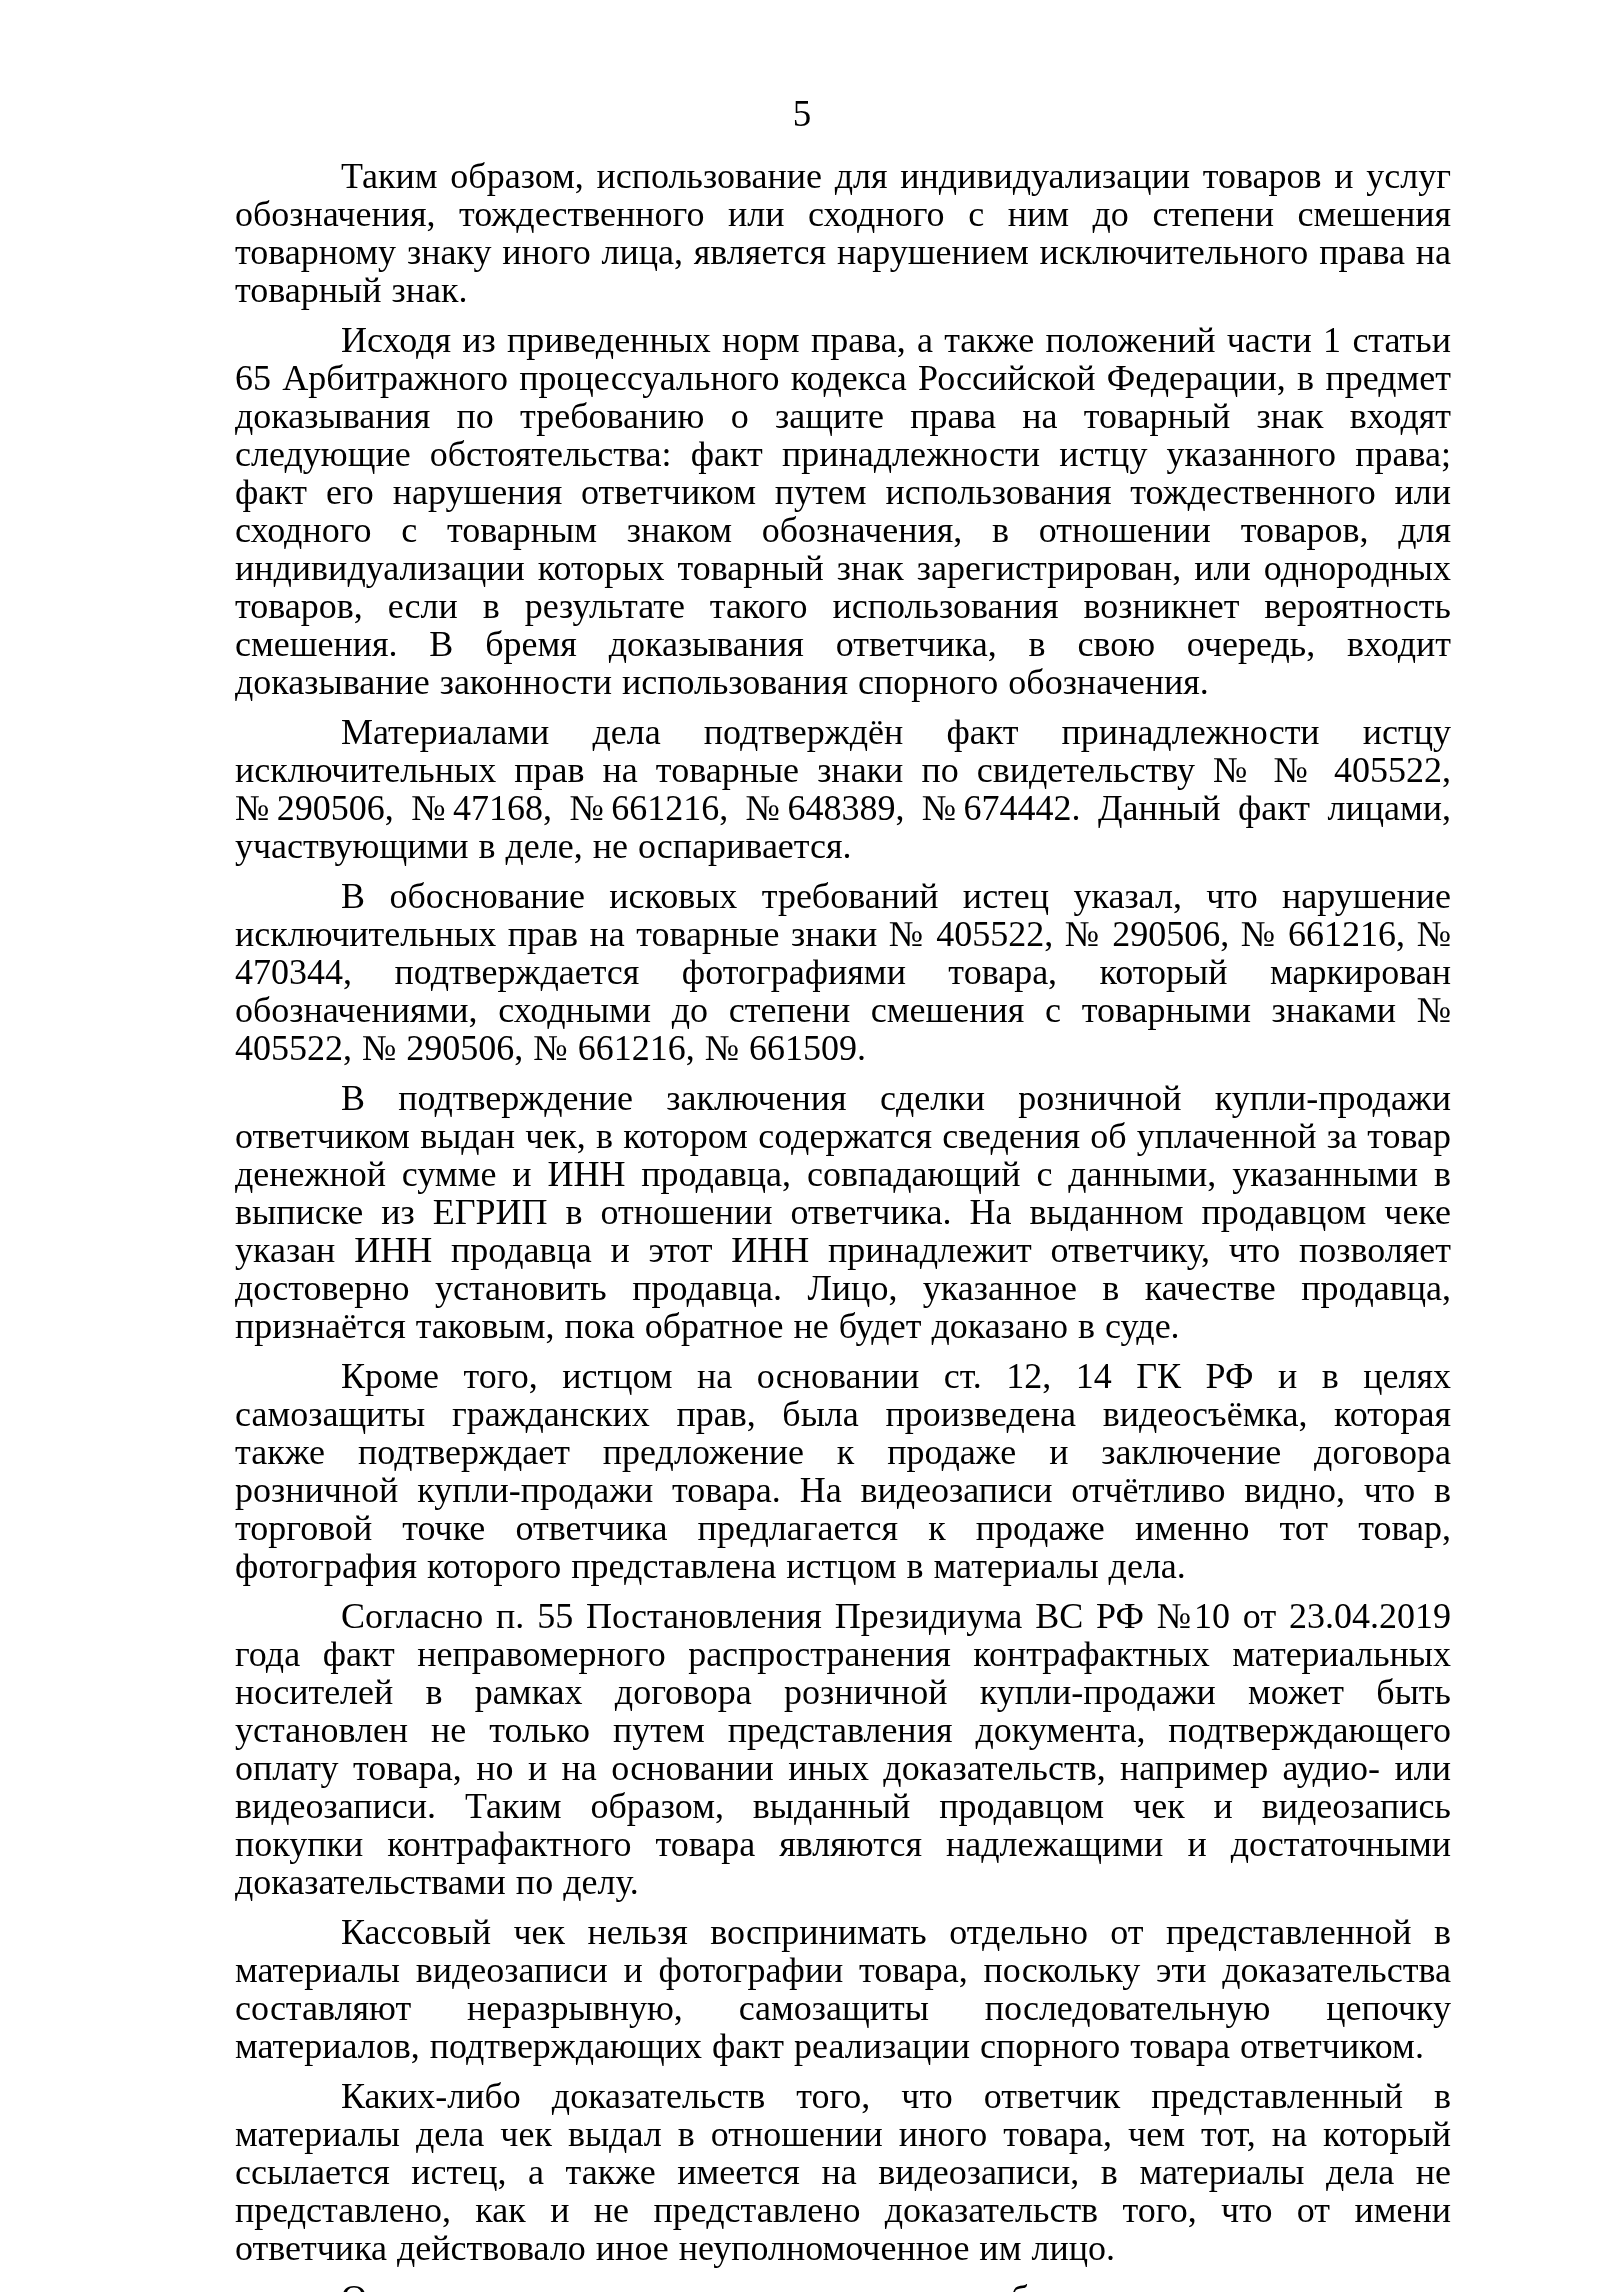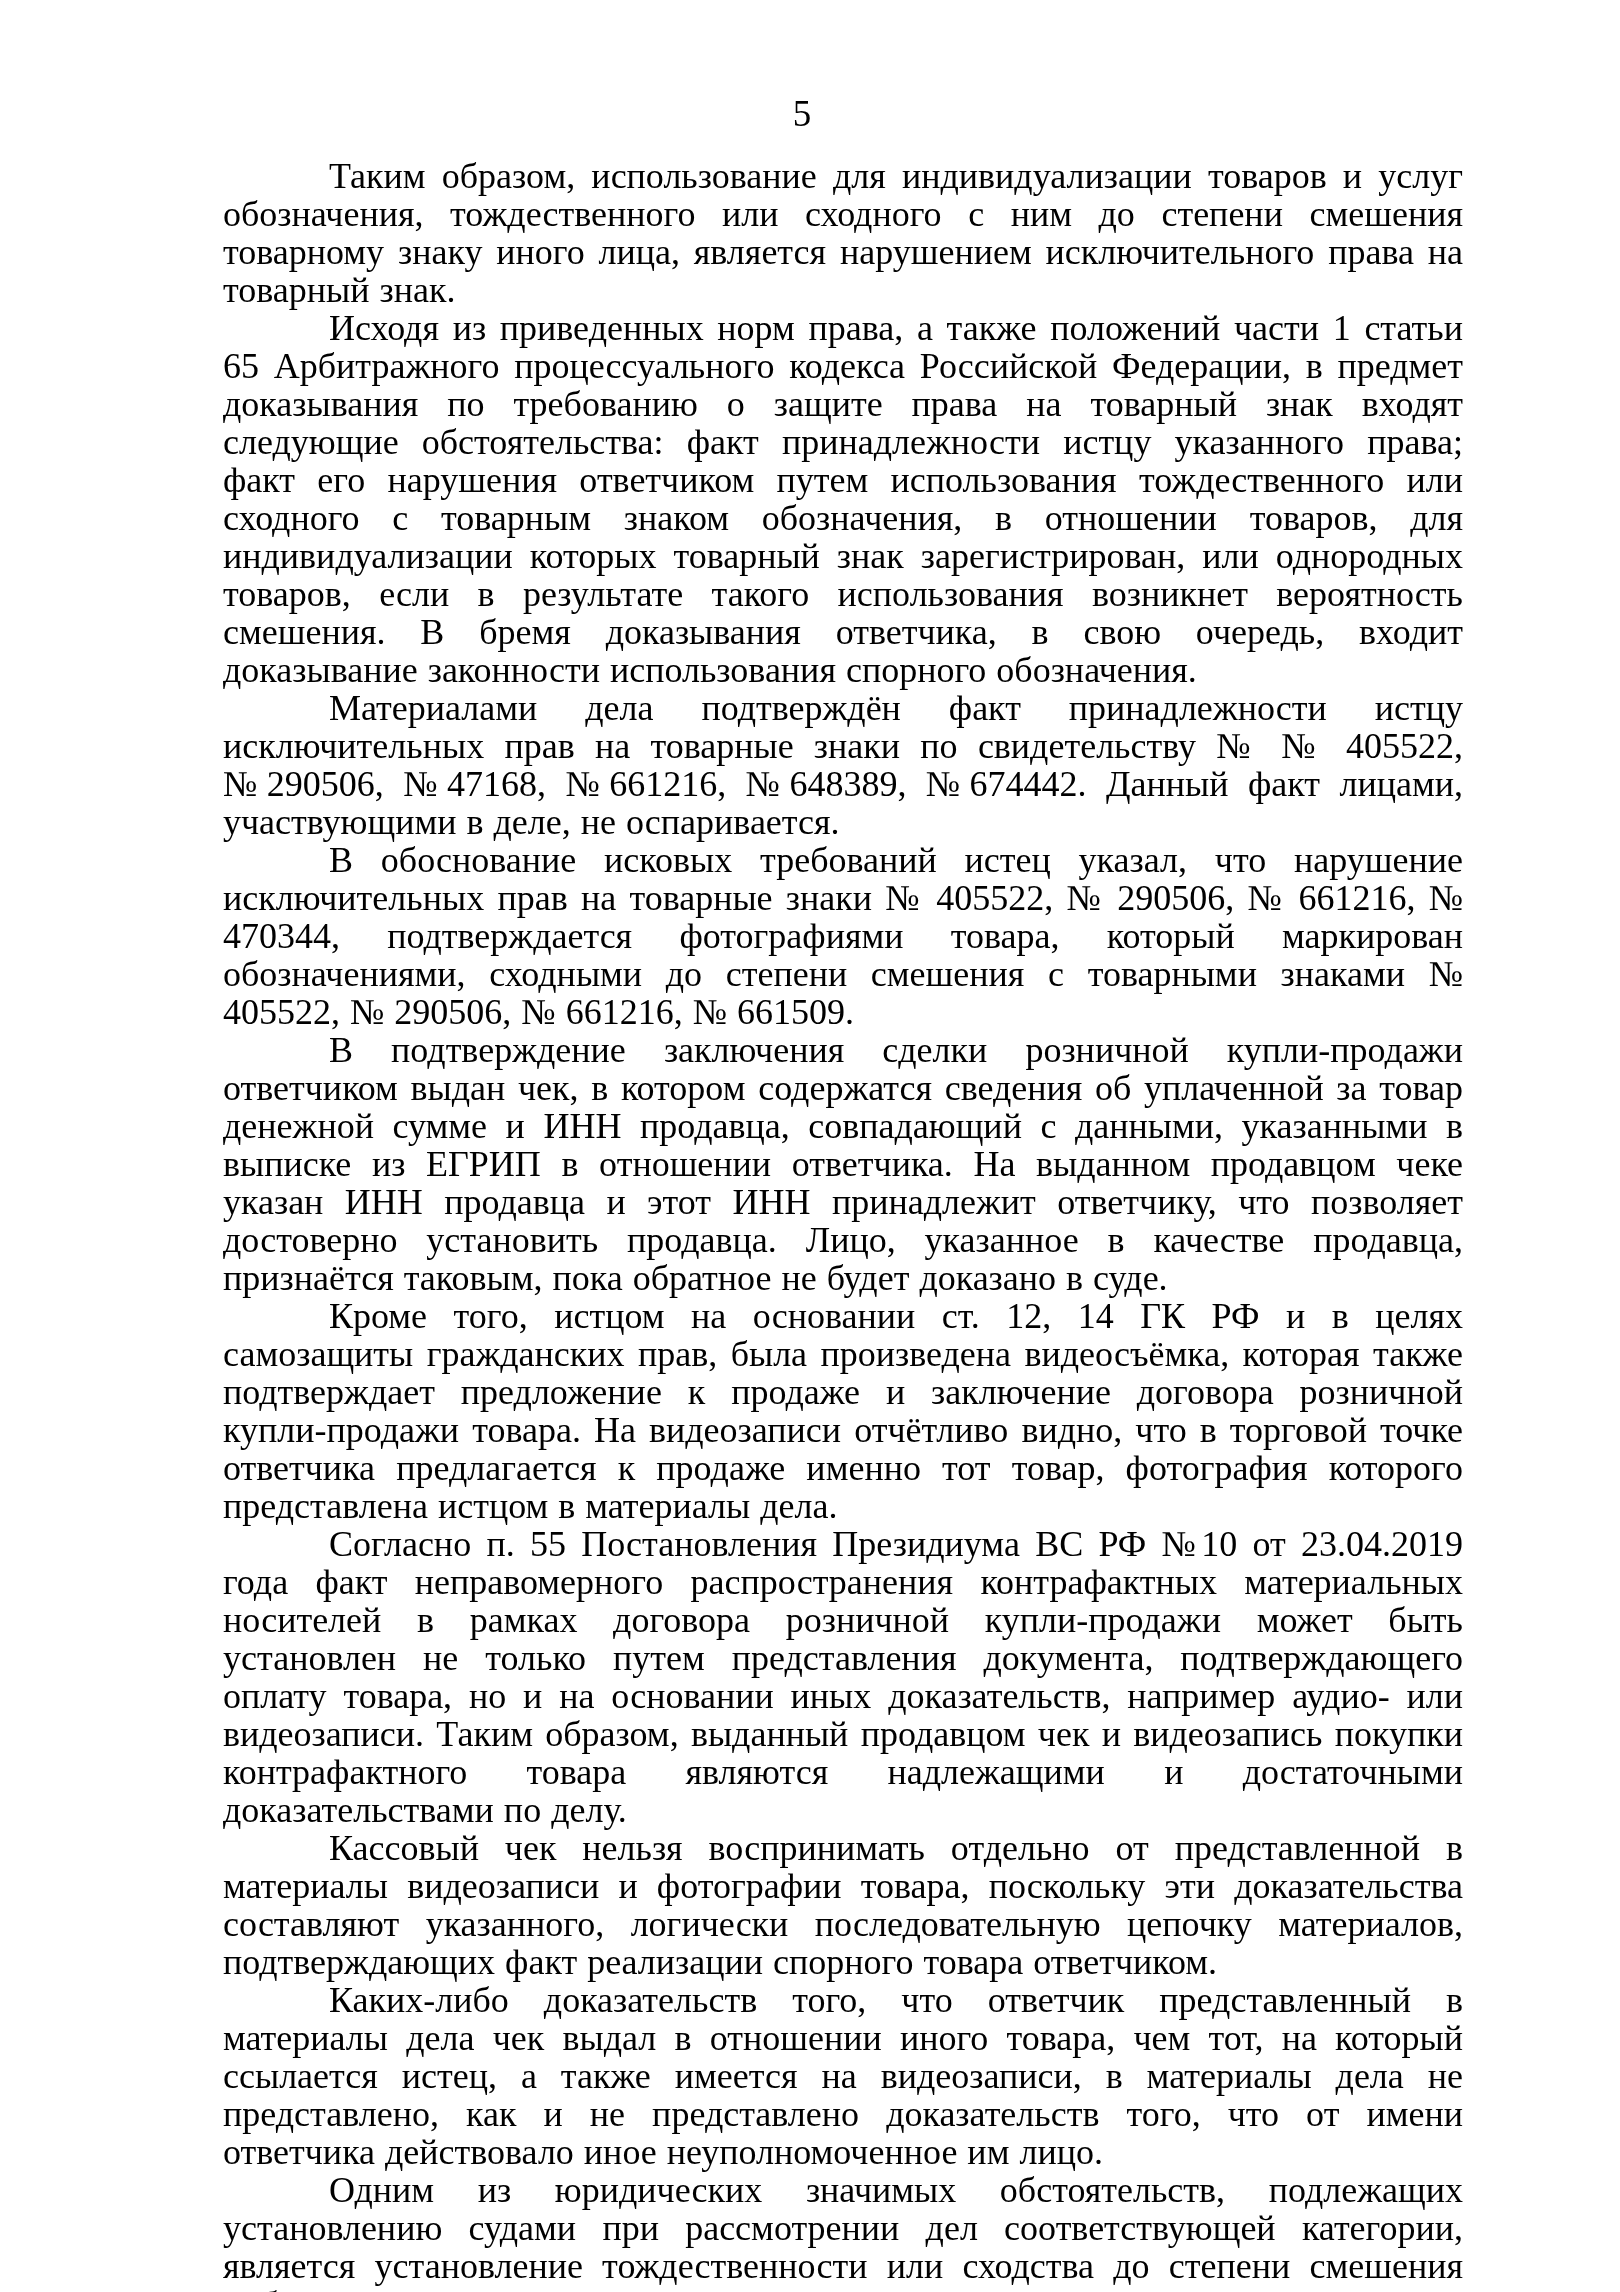--- a/index.html
+++ b/index.html
@@ -20,21 +20,21 @@
   }
   .page-number {
     font-size: 37px;
     line-height: 39px;
     text-align: center;
     position: relative;
     left: -41px;
     margin-bottom: 23.5px;
   }
   .body-text p {
-    margin: 0;
+    margin: 12px;
     font-size: 36px;
     line-height: 38px;
     text-align: justify;
     text-indent: 106px;
     word-spacing: 1px;
   }
 </style>
 </head>
 <body>
 
@@ -42,18 +42,18 @@
   <div class="page-number">5</div>
 
   <div class="body-text">
     <p>Таким образом, использование для индивидуализации товаров и услуг обозначения, тождественного или сходного с ним до степени смешения товарному знаку иного лица, является нарушением исключительного права на товарный знак.</p>
     <p>Исходя из приведенных норм права, а также положений части 1 статьи 65 Арбитражного процессуального кодекса Российской Федерации, в предмет доказывания по требованию о защите права на товарный знак входят следующие обстоятельства: факт принадлежности истцу указанного права; факт его нарушения ответчиком путем использования тождественного или сходного с товарным знаком обозначения, в отношении товаров, для индивидуализации которых товарный знак зарегистрирован, или однородных товаров, если в результате такого использования возникнет вероятность смешения. В бремя доказывания ответчика, в свою очередь, входит доказывание законности использования спорного обозначения.</p>
     <p>Материалами дела подтверждён факт принадлежности истцу исключительных прав на товарные знаки по свидетельству № № 405522, №290506, №47168, №661216, №648389, №674442. Данный факт лицами, участвующими в деле, не оспаривается.</p>
     <p>В обоснование исковых требований истец указал, что нарушение исключительных прав на товарные знаки № 405522, № 290506, № 661216, № 470344, подтверждается фотографиями товара, который маркирован обозначениями, сходными до степени смешения с товарными знаками № 405522, № 290506, № 661216, № 661509.</p>
     <p>В подтверждение заключения сделки розничной купли-продажи ответчиком выдан чек, в котором содержатся сведения об уплаченной за товар денежной сумме и ИНН продавца, совпадающий с данными, указанными в выписке из ЕГРИП в отношении ответчика. На выданном продавцом чеке указан ИНН продавца и этот ИНН принадлежит ответчику, что позволяет достоверно установить продавца.  Лицо, указанное в качестве продавца, признаётся таковым, пока обратное не будет доказано в суде.</p>
     <p>Кроме того, истцом на основании ст. 12, 14 ГК РФ и в целях самозащиты гражданских прав, была произведена видеосъёмка, которая также подтверждает предложение к продаже и заключение договора розничной купли-продажи товара. На видеозаписи отчётливо видно, что в торговой точке ответчика предлагается к продаже именно тот товар, фотография которого представлена истцом в материалы дела.</p>
     <p>Согласно п. 55 Постановления Президиума ВС РФ №10 от 23.04.2019 года факт неправомерного распространения контрафактных материальных носителей в рамках договора розничной купли-продажи может быть установлен не только путем представления документа, подтверждающего оплату товара, но и на основании иных доказательств, например аудио- или видеозаписи. Таким образом, выданный продавцом чек и видеозапись покупки контрафактного товара являются надлежащими и достаточными доказательствами по делу.</p>
-    <p>Кассовый чек нельзя воспринимать отдельно от представленной в материалы видеозаписи и фотографии товара, поскольку эти доказательства составляют указанного, логически последовательную цепочку материалов, подтверждающих факт реализации спорного товара ответчиком.</p>
+    <p>Кассовый чек нельзя воспринимать отдельно от представленной в материалы видеозаписи и фотографии товара, поскольку эти доказательства составляют неразрывную, самозащиты последовательную цепочку материалов, подтверждающих факт реализации спорного товара ответчиком.</p>
     <p>Каких-либо доказательств того, что ответчик представленный в материалы дела чек выдал в отношении иного товара, чем тот, на который ссылается истец, а также имеется на видеозаписи, в материалы дела не представлено, как и не представлено доказательств того, что от имени ответчика действовало иное неуполномоченное им лицо.</p>
     <p>Одним из юридических значимых обстоятельств, подлежащих установлению судами при рассмотрении дел соответствующей категории, является установление тождественности или сходства до степени смешения либо их отсутствие между товарным знаком, принадлежащим истцу, и обозначением, использованным</p>
   </div>
 </div>
 
 
 </body></html>

